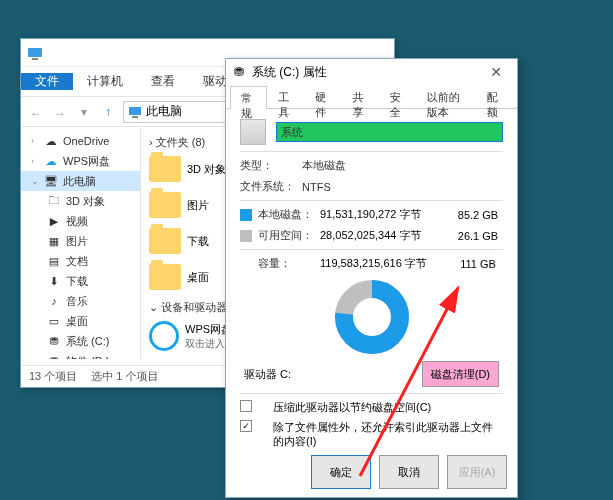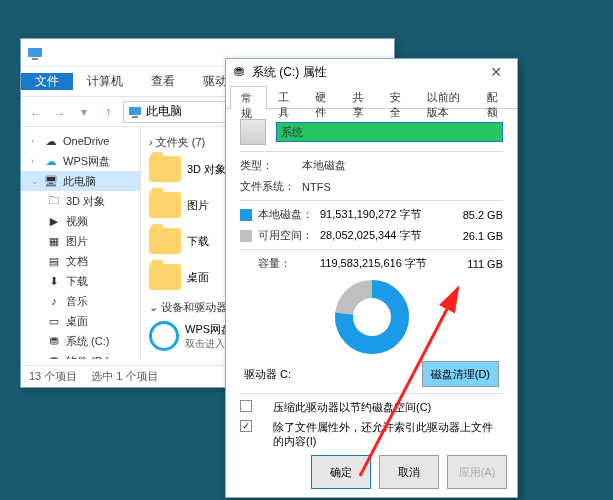--- a/index.html
+++ b/index.html
@@ -45,24 +45,24 @@
 .p-row{display:flex;align-items:center;margin-bottom:6px;font-size:11px}
 .p-drv{width:26px;height:26px;background:linear-gradient(#e8e8e8,#cfcfcf);border:1px solid #bbb;margin-right:10px}
 .p-name{flex:1;height:20px;border:1px solid #1979ca;padding:0 4px;display:flex;align-items:center;background:#22c55e;color:#333}
 .p-hr{height:1px;background:#ddd;margin:6px 0}
 .p-lbl{width:62px;color:#333}
 .p-val{color:#333}
 .p-sq{width:12px;height:12px;margin-right:6px}
 .p-sq.used{background:#1c9be8}
 .p-sq.free{background:#bfbfbf}
 .p-bytes{flex:1}
-.p-gb{width:50px;text-align:right}
+.p-gb{width:50px;text-align:center}
 .donut{width:80px;height:80px;margin:6px auto 4px}
 .drv-label{text-align:center;font-size:11px;margin-bottom:2px;display:flex;align-items:center;justify-content:space-between;padding:0 4px}
-.dclean{height:20px;padding:12px 8px;border:1px solid #999;background:#7dd3fc;font-size:11px;display:inline-flex;align-items:center}
+.dclean{height:20px;padding:12px 8px;border:1px solid #999;background:#f9a8d4;font-size:11px;display:inline-flex;align-items:center}
 .chk-row{display:flex;align-items:flex-start;gap:21px;font-size:11px;margin-top:6px;line-height:14px}
 .chk{width:12px;height:12px;border:1px solid #888;flex:none;display:flex;align-items:center;justify-content:center;font-size:9px}
 .btns{position:absolute;bottom:8px;right:10px;display:flex;gap:8px}
 .btn{min-width:60px;height:34px;border:1px solid #999;background:#e6e6e6;font-size:11px;display:flex;align-items:center;justify-content:center}
 .btn.prim{border-color:#1979ca}
 .btn.dis{color:#aaa}
 
 
 .arrow{position:absolute;left:340px;top:276px;pointer-events:none}
 
@@ -154,21 +154,21 @@
           <span class="icn">⛃</span>
           <span>系统 (C:)</span>
         </div>
       <div class="ti sub">
           <span class="icn">⛃</span>
           <span>软件 (D:)</span>
         </div>
 
     </div>
     <div class="content">
-      <div class="grp">› <span>文件夹 (7)</span></div>
+      <div class="grp">› <span>文件夹 (8)</span></div>
       <div class="row">
           <div class="folder"></div>
           <span class="fname">3D 对象</span>
         </div>
       <div class="row">
           <div class="folder"></div>
           <span class="fname">图片</span>
         </div>
       <div class="row">
           <div class="folder"></div>

